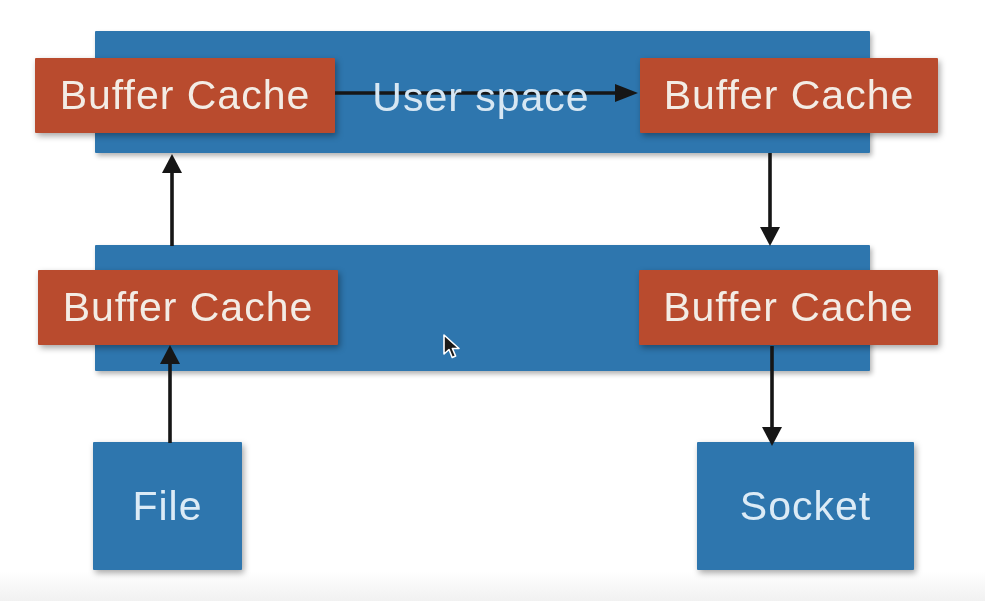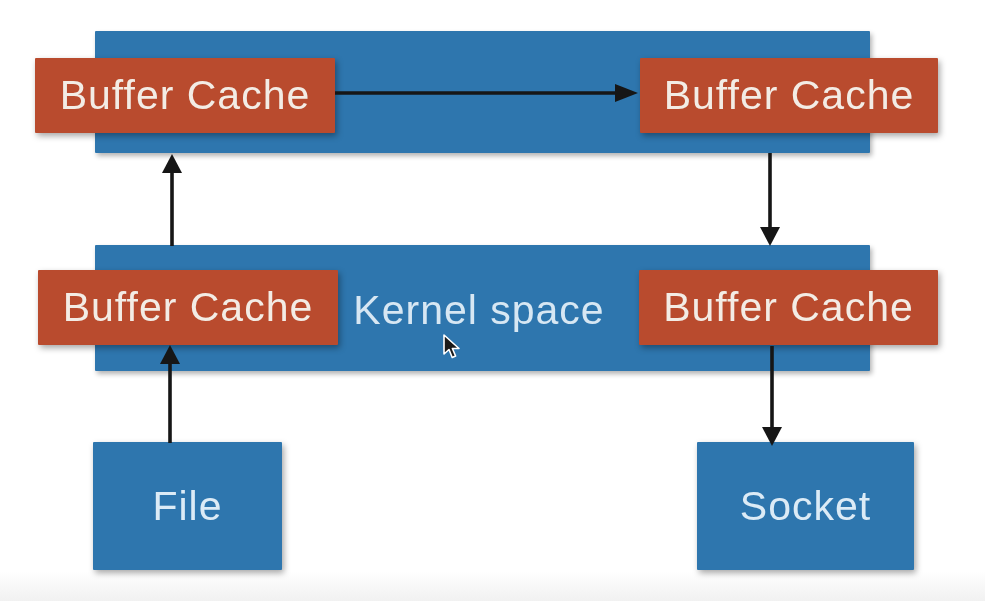--- a/index.html
+++ b/index.html
@@ -52,21 +52,21 @@
     background:var(--endpoint-blue);
     box-shadow:2px 3px 6px rgba(0,0,0,0.35);
     border-radius:1px;
     z-index:2;
     display:flex;align-items:center;justify-content:center;
   }
   .node .lbl{
     color:var(--endpoint-label-text);
     font-size:41px;font-weight:300;letter-spacing:1px;
   }
-  .node.file{left:93px;top:442px;width:189px;height:128px;}
+  .node.file{left:93px;top:442px;width:149px;height:128px;}
   .node.socket{left:697px;top:442px;width:217px;height:128px;}
 
   svg.arrows{
     position:absolute;left:0;top:0;width:985px;height:601px;
     z-index:4;pointer-events:none;
   }
   svg.arrows line{stroke:var(--arrow-black);stroke-width:3.6px;}
   svg.arrows polygon{fill:var(--arrow-black);}
 
   .band-label{
@@ -134,19 +134,19 @@
       <line x1="170" y1="443" x2="170" y2="362"></line>
       <polygon points="170,345 160,364 180,364"></polygon>
     </g>
 
     <g>
       <line x1="772" y1="346" x2="772" y2="429"></line>
       <polygon points="772,446 762,427 782,427"></polygon>
     </g>
   </svg>
 
-  <div class="band-label kernel">Kernel space</div>
+  <div class="band-label user">User space</div>
 
   <svg class="cursor" viewBox="0 0 22 28">
     <polygon points="2,1 2,20 7,15.5 10.2,23.5 13.6,22 10.4,14.5 17,14.5" fill="#1a1a1a" stroke="#ffffff" stroke-width="1.6" stroke-linejoin="round"></polygon>
   </svg>
 
 </div>
 
 </body></html>

